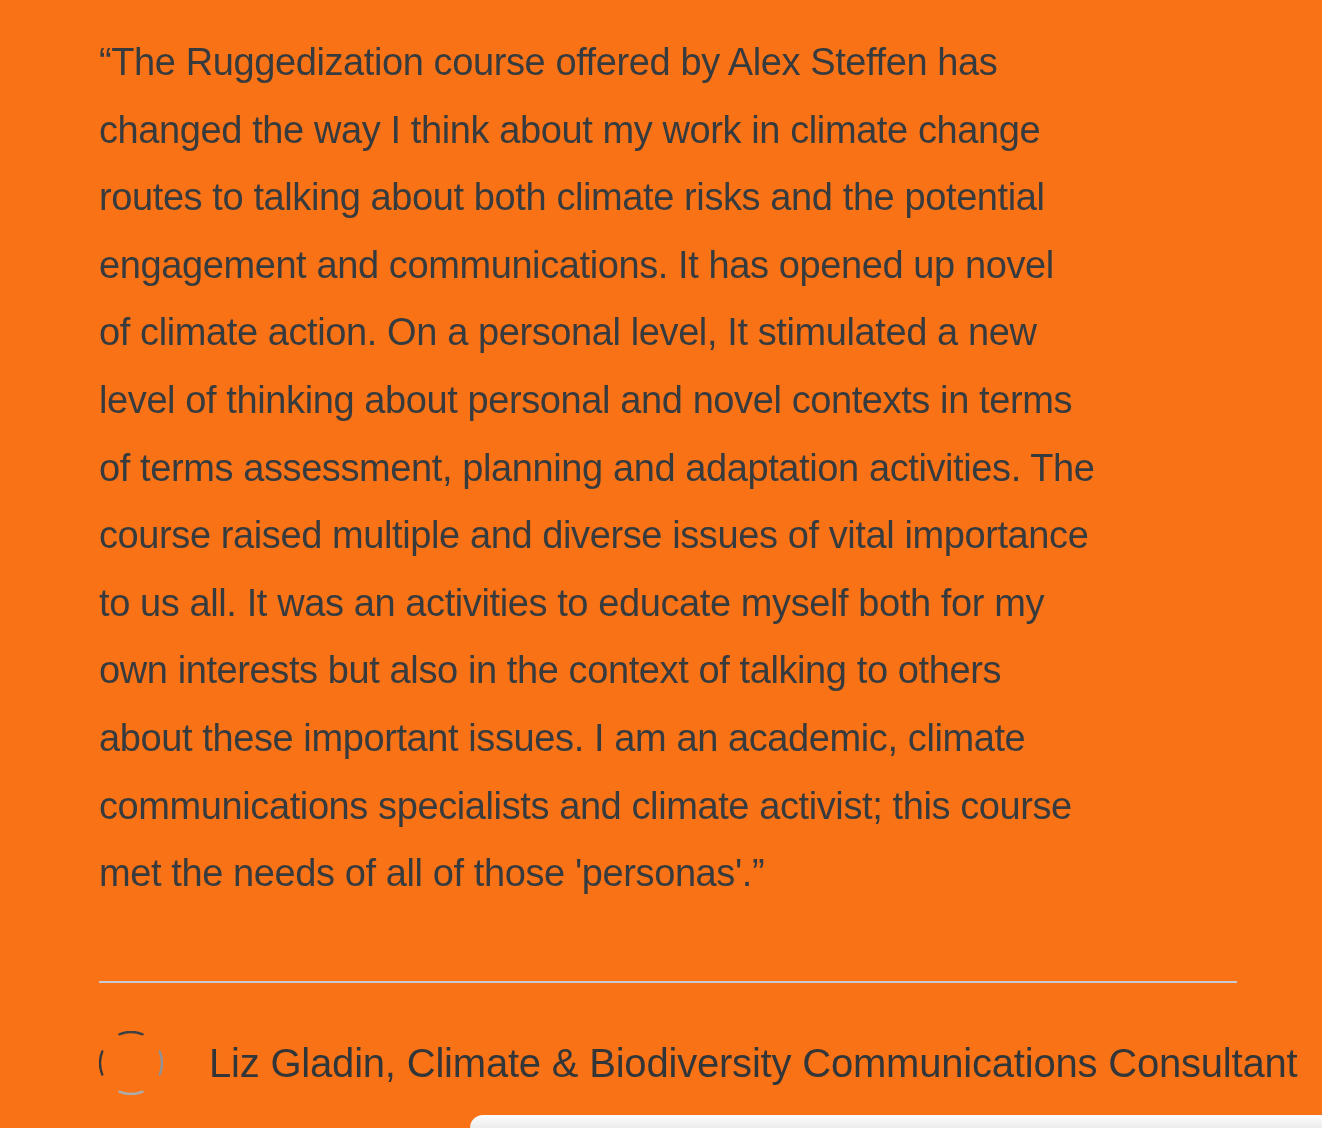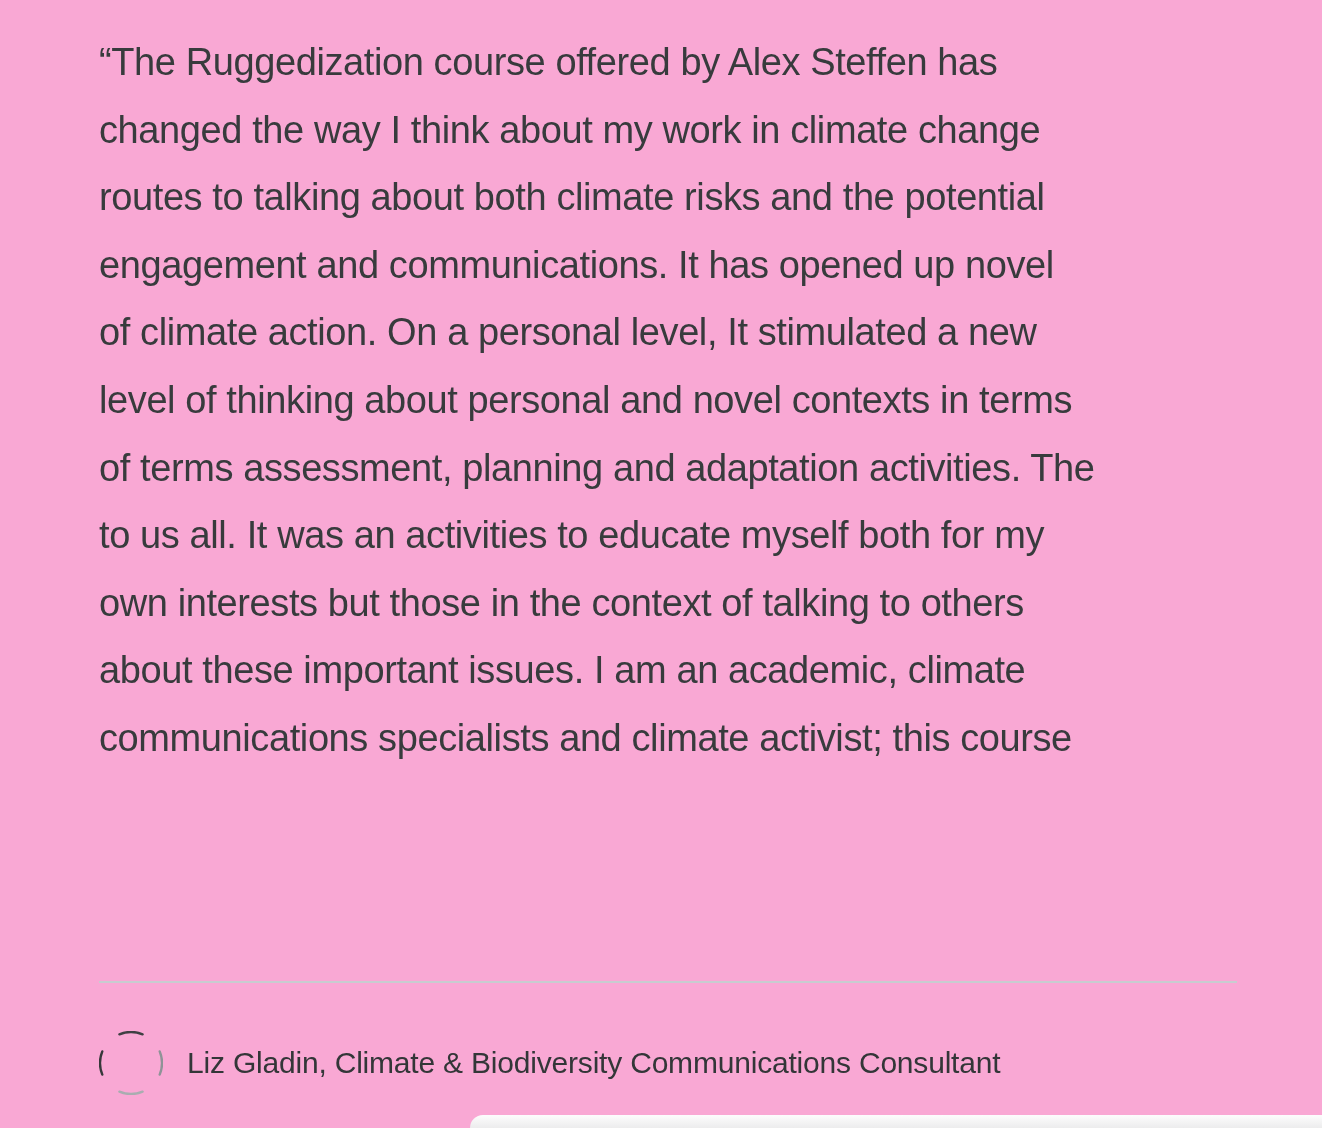--- a/index.html
+++ b/index.html
@@ -4,21 +4,21 @@
 <style>
   html, body {
     margin: 0;
     padding: 0;
     background: #ffffff;
   }
   .page {
     position: relative;
     width: 1322px;
     height: 1128px;
-    background: #f9a8d4;
+    background: #f97316;
     overflow: hidden;
     font-family: "Liberation Sans", sans-serif;
   }
   .quote-block {
     position: absolute;
     left: 99px;
     top: 29px;
     width: 1150px;
     margin: 0;
   }
@@ -48,22 +48,22 @@
     display: flex;
     align-items: center;
   }
   .avatar {
     width: 64px;
     height: 64px;
     flex: 0 0 64px;
     display: inline-block;
   }
   .attribution-text {
-    margin-left: 24px;
-    font-size: 30px;
+    margin-left: 46px;
+    font-size: 40px;
     line-height: 40px;
     letter-spacing: -0.2px;
     color: #333638;
     white-space: nowrap;
     text-align: center;
   }
   .next-section-edge {
     position: absolute;
     left: 470px;
     right: 0;
@@ -79,24 +79,26 @@
 <div class="page">
 
   <blockquote class="quote-block">
     <p>“The Ruggedization course offered by Alex Steffen has</p>
     <p>changed the way I think about my work in climate change</p>
     <p>routes to talking about both climate risks and the potential</p>
     <p>engagement and communications. It has opened up novel</p>
     <p>of climate action. On a personal level, It stimulated a new</p>
     <p>level of thinking about personal and novel contexts in terms</p>
     <p>of terms assessment, planning and adaptation activities. The</p>
+    <p>course raised multiple and diverse issues of vital importance</p>
     <p>to us all. It was an activities to educate myself both for my</p>
-    <p>own interests but those in the context of talking to others</p>
+    <p>own interests but also in the context of talking to others</p>
     <p>about these important issues. I am an academic, climate</p>
     <p>communications specialists and climate activist; this course</p>
+    <p>met the needs of all of those 'personas'.”</p>
   </blockquote>
 
   <hr class="divider">
 
   <div class="attribution-row">
     <span class="avatar">
       <svg width="64" height="64" viewBox="0 0 64 64" fill="none" xmlns="http://www.w3.org/2000/svg">
         <path d="M20.4 3.3 A31 31 0 0 1 43.6 3.3" stroke="#3f4043" stroke-width="2.4" stroke-linecap="round"></path>
         <path d="M3.3 43.6 A31 31 0 0 1 3.3 20.4" stroke="#37383a" stroke-width="2.4" stroke-linecap="round"></path>
         <path d="M60.7 20.4 A31 31 0 0 1 60.7 43.6" stroke="#8f9397" stroke-width="2.4" stroke-linecap="round"></path>

